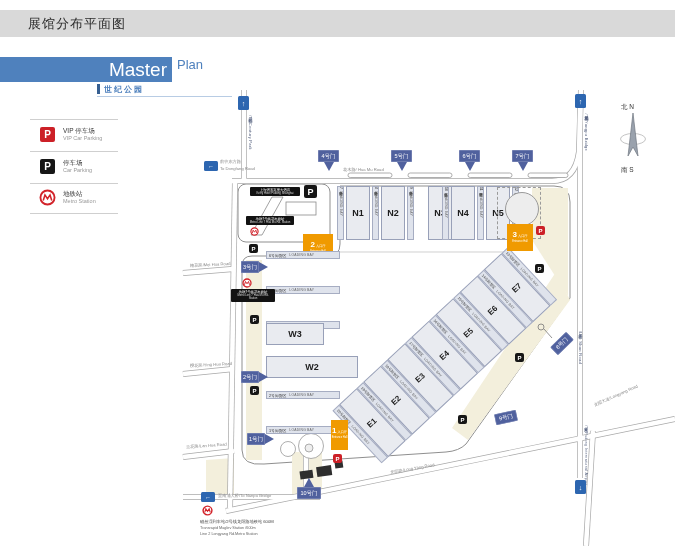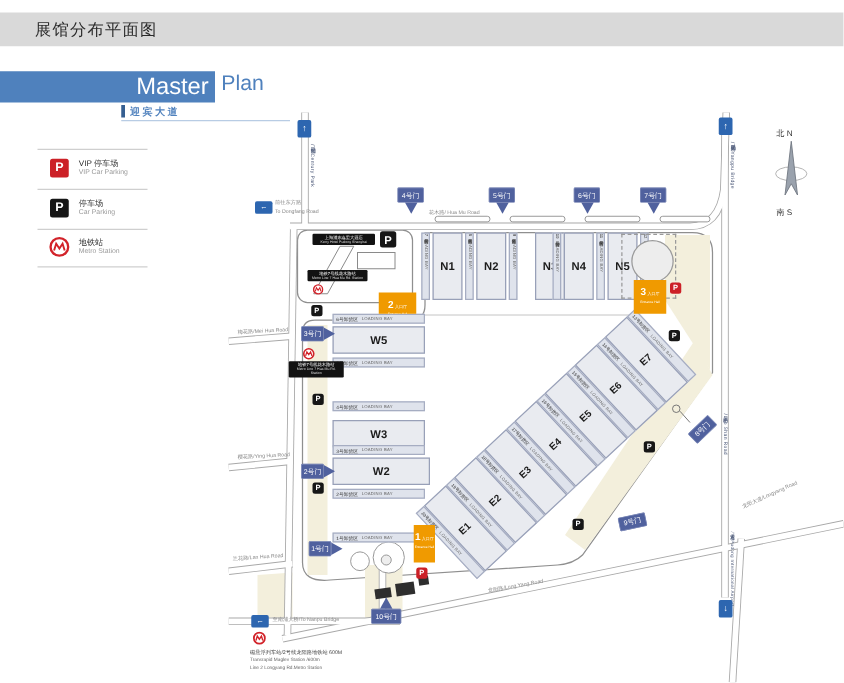--- a/index.html
+++ b/index.html
@@ -4,21 +4,21 @@
 <style>
   html,body{margin:0;padding:0;background:#fff;}
   #stage{position:relative;width:675px;height:546px;background:#fff;overflow:hidden;
          font-family:"Liberation Sans","DejaVu Sans",sans-serif;}
   .abs{position:absolute;}
   
   .topbar{left:0;top:10px;width:675px;height:27px;background:#d9d9d9;display:flex;align-items:center;}
   .topbar-title{margin-left:28px;font-size:13px;color:#2b2b2b;letter-spacing:1px;}
   .banner-blue{left:0;top:57px;width:172px;height:25px;background:#4f81bd;color:#fff;
                display:flex;align-items:center;justify-content:flex-end;font-size:19px;padding-right:5px;box-sizing:border-box;}
-  .banner-plan{left:177px;top:57px;font-size:17px;color:#4f81bd;}
+  .banner-plan{left:177px;top:57px;font-size:13px;color:#4f81bd;}
   .sub-tick{left:97px;top:84px;width:3px;height:10px;background:#365f91;}
   .sub-zh{left:104px;top:84px;font-size:8px;font-weight:bold;color:#4f81bd;letter-spacing:2px;}
   .sub-line{left:97px;top:96px;width:135px;height:1px;background:#b8cce4;}
   
   .leg-sep{width:88px;height:1px;background:#cfcfcf;left:30px;}
   .pico{display:flex;align-items:center;justify-content:center;background:#161616;color:#fff;
         font-weight:bold;border-radius:2px;}
   .pico.vip{background:#cc2027;}
   .leg-zh{font-size:6.5px;color:#333;}
   .leg-en{font-size:5.5px;color:#999;}
@@ -142,21 +142,21 @@
     <circle cx="541" cy="327" r="3" fill="none" stroke="#777" stroke-width="0.8"></circle>
     <path d="M544,329 L552,338" stroke="#777" stroke-width="0.8"></path>
   </svg>
 
   <div class="abs banner-blue">Master</div>
   <div class="abs topbar">
     <div class="topbar-title">展馆分布平面图</div>
   </div>
   <div class="abs banner-plan">Plan</div>
   <div class="abs sub-tick"></div>
-  <div class="abs sub-zh">迎宾大道</div>
+  <div class="abs sub-zh">世纪公园</div>
   <div class="abs sub-line"></div>
 
   <div class="abs leg-sep" style="top:119px"></div>
   <div class="abs pico vip" style="left:40px;top:127px;width:15px;height:15px;font-size:10px">P</div>
   <div class="abs leg-zh" style="left:63px;top:127px">VIP 停车场</div>
   <div class="abs leg-en" style="left:63px;top:135px">VIP Car Parking</div>
   <div class="abs leg-sep" style="top:151px"></div>
   <div class="abs pico" style="left:40px;top:159px;width:15px;height:15px;font-size:10px">P</div>
   <div class="abs leg-zh" style="left:63px;top:159px">停车场</div>
   <div class="abs leg-en" style="left:63px;top:167px">Car Parking</div>
@@ -192,35 +192,34 @@
   <div class="abs hall nhall" style="left:486px">N5</div>
   <div class="abs nbay" style="left:512px"><span>12号卸货区</span><span class="lb">LOADING BAY</span></div>
 
   <div class="abs dashed-rect" style="left:497px;top:187px;width:42px;height:50px"></div>
   <div class="abs circle-bldg" style="left:505px;top:192px;width:32px;height:32px"></div>
 
   <div class="abs wbay" style="top:251px">
       <span>6号卸货区</span>
       <span class="lb">LOADING BAY</span>
     </div>
-  <div class="abs hall whall" style="left:266px;top:261px;width:74px;height:22px">W5</div>
   <div class="abs wbay" style="top:286px">
       <span>5号卸货区</span>
       <span class="lb">LOADING BAY</span>
     </div>
   <div class="abs wbay" style="top:321px">
       <span>4号卸货区</span>
       <span class="lb">LOADING BAY</span>
     </div>
-  <div class="abs hall whall" style="left:266px;top:336px;width:74px;height:22px">W3</div>
+  <div class="abs hall whall" style="left:266px;top:323px;width:58px;height:22px">W3</div>
   <div class="abs wbay" style="top:356px">
       <span>3号卸货区</span>
       <span class="lb">LOADING BAY</span>
     </div>
-  <div class="abs hall whall" style="left:266px;top:366px;width:78px;height:22px">W2</div>
+  <div class="abs hall whall" style="left:266px;top:356px;width:92px;height:22px">W2</div>
   <div class="abs wbay" style="top:391px">
       <span>2号卸货区</span>
       <span class="lb">LOADING BAY</span>
     </div>
   <div class="abs wbay" style="top:426px">
       <span>1号卸货区</span>
       <span class="lb">LOADING BAY</span>
     </div>
 
   <div class="abs egroup">

